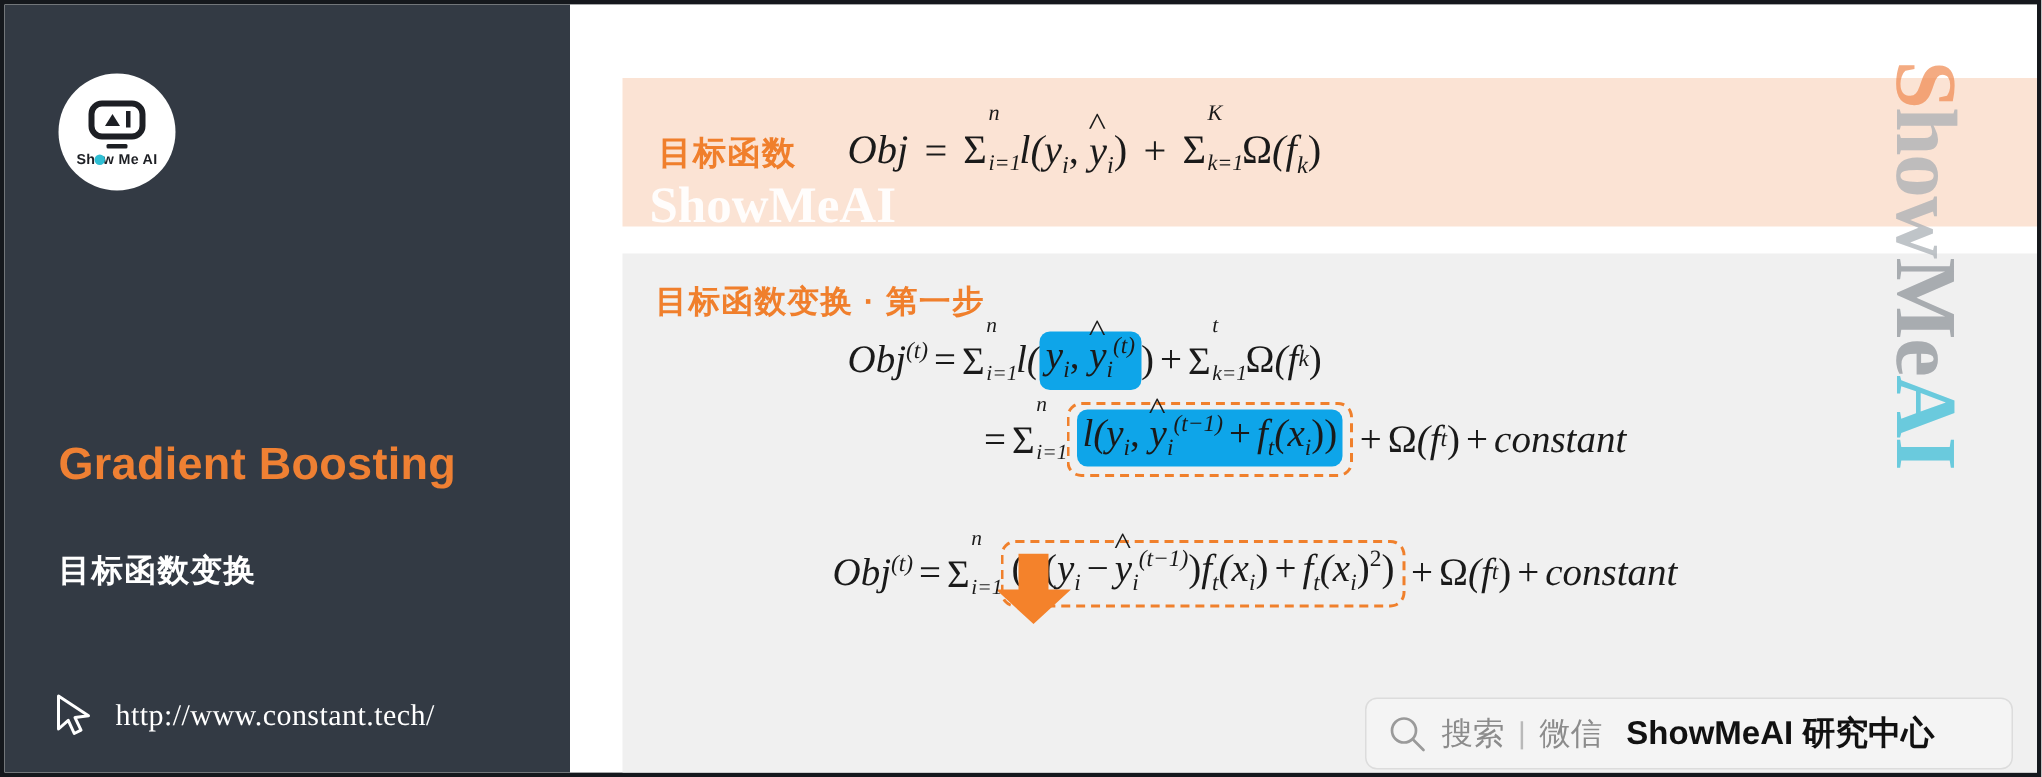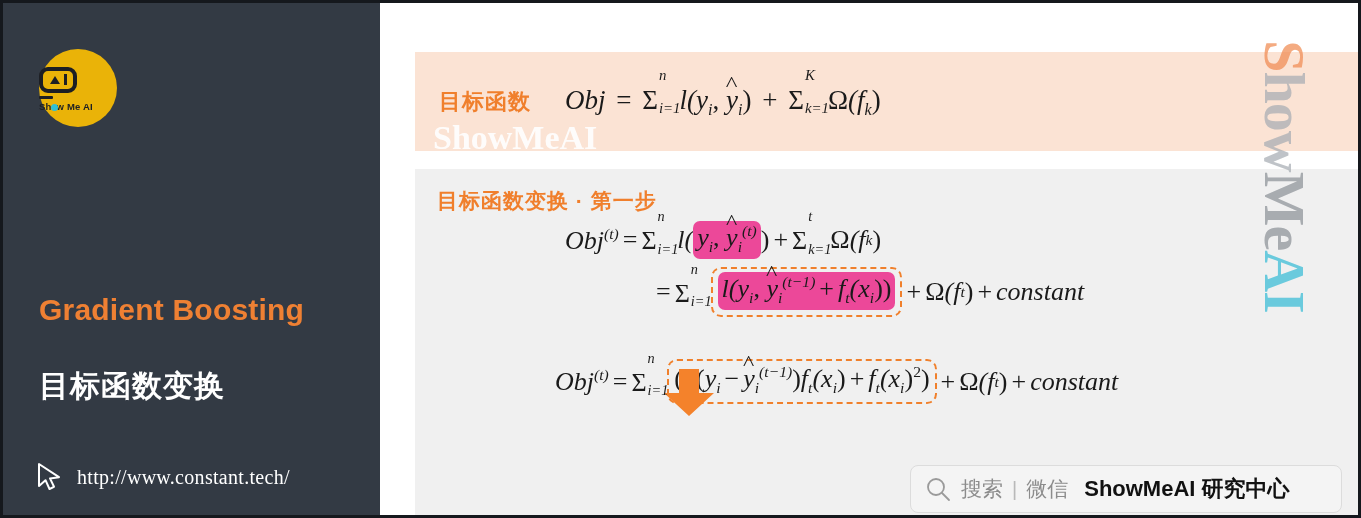--- a/index.html
+++ b/index.html
@@ -18,22 +18,22 @@
   }
 
   
   .sidebar{
     position:absolute;left:0;top:0;width:377px;height:100%;
     background:#333a44;
     box-sizing:border-box;
   }
   .logo-wrap{
     position:absolute;left:36px;top:46px;width:78px;height:78px;
-    border-radius:50%;background:#eab308;
-    display:flex;flex-direction:column;align-items:flex-start;justify-content:center;
+    border-radius:50%;background:#ffffff;
+    display:flex;flex-direction:column;align-items:center;justify-content:center;
   }
   .logo-head{
     width:38px;height:26px;border:4px solid #1d1f24;border-radius:9px;
     display:flex;align-items:center;justify-content:center;gap:4px;
     box-sizing:border-box;margin-top:2px;
   }
   .logo-caret{
     width:0;height:0;border-left:5px solid transparent;border-right:5px solid transparent;
     border-bottom:8px solid #1d1f24;
   }
@@ -53,21 +53,21 @@
     color:#ffffff;font-size:30px;font-weight:600;letter-spacing:.5px;
     white-space:nowrap;
   }
   .side-sub-en{
     position:absolute;left:36px;top:290px;width:330px;
     color:#ef8033;font-size:30px;font-weight:600;letter-spacing:.2px;
     white-space:nowrap;
   }
   .side-sub-cn{
     position:absolute;left:36px;top:363px;width:330px;
-    color:#ffffff;font-size:30px;font-weight:700;letter-spacing:1px;
+    color:#ffffff;font-size:21px;font-weight:700;letter-spacing:1px;
     white-space:nowrap;
   }
   .side-foot{
     position:absolute;left:32px;bottom:22px;
     display:flex;align-items:center;gap:12px;
   }
   .cursor-ico{width:30px;height:32px;flex:0 0 auto;}
   .side-url{
     color:#ffffff;font-size:20px;font-family:"Liberation Serif","DejaVu Serif",serif;
     letter-spacing:.3px;white-space:nowrap;
@@ -152,21 +152,21 @@
   .bigsig .lim i.bot{position:relative;top:6px;}
   .bigsig .lim i.top{position:relative;top:-12px;}
   .hatv{position:relative;display:inline-block;font-style:italic;}
   .hatv::before{
     content:"^";position:absolute;left:50%;top:-.62em;
     transform:translateX(-55%) scaleX(1.15);
     font-style:normal;font-size:.8em;
   }
 
   .hl{
-    background:#ec4899;border-radius:7px;padding:2px 4px 4px 4px;
+    background:#0ea5e9;border-radius:7px;padding:2px 4px 4px 4px;
     display:inline-block;line-height:1.05;
   }
   .dashbox{
     border:2.5px dashed #f0802c;border-radius:10px;
     padding:3px 5px 5px 5px;display:inline-block;line-height:1.05;
   }
 
   .arrow-down{
     position:absolute;left:246px;top:148px;width:56px;height:48px;
   }

